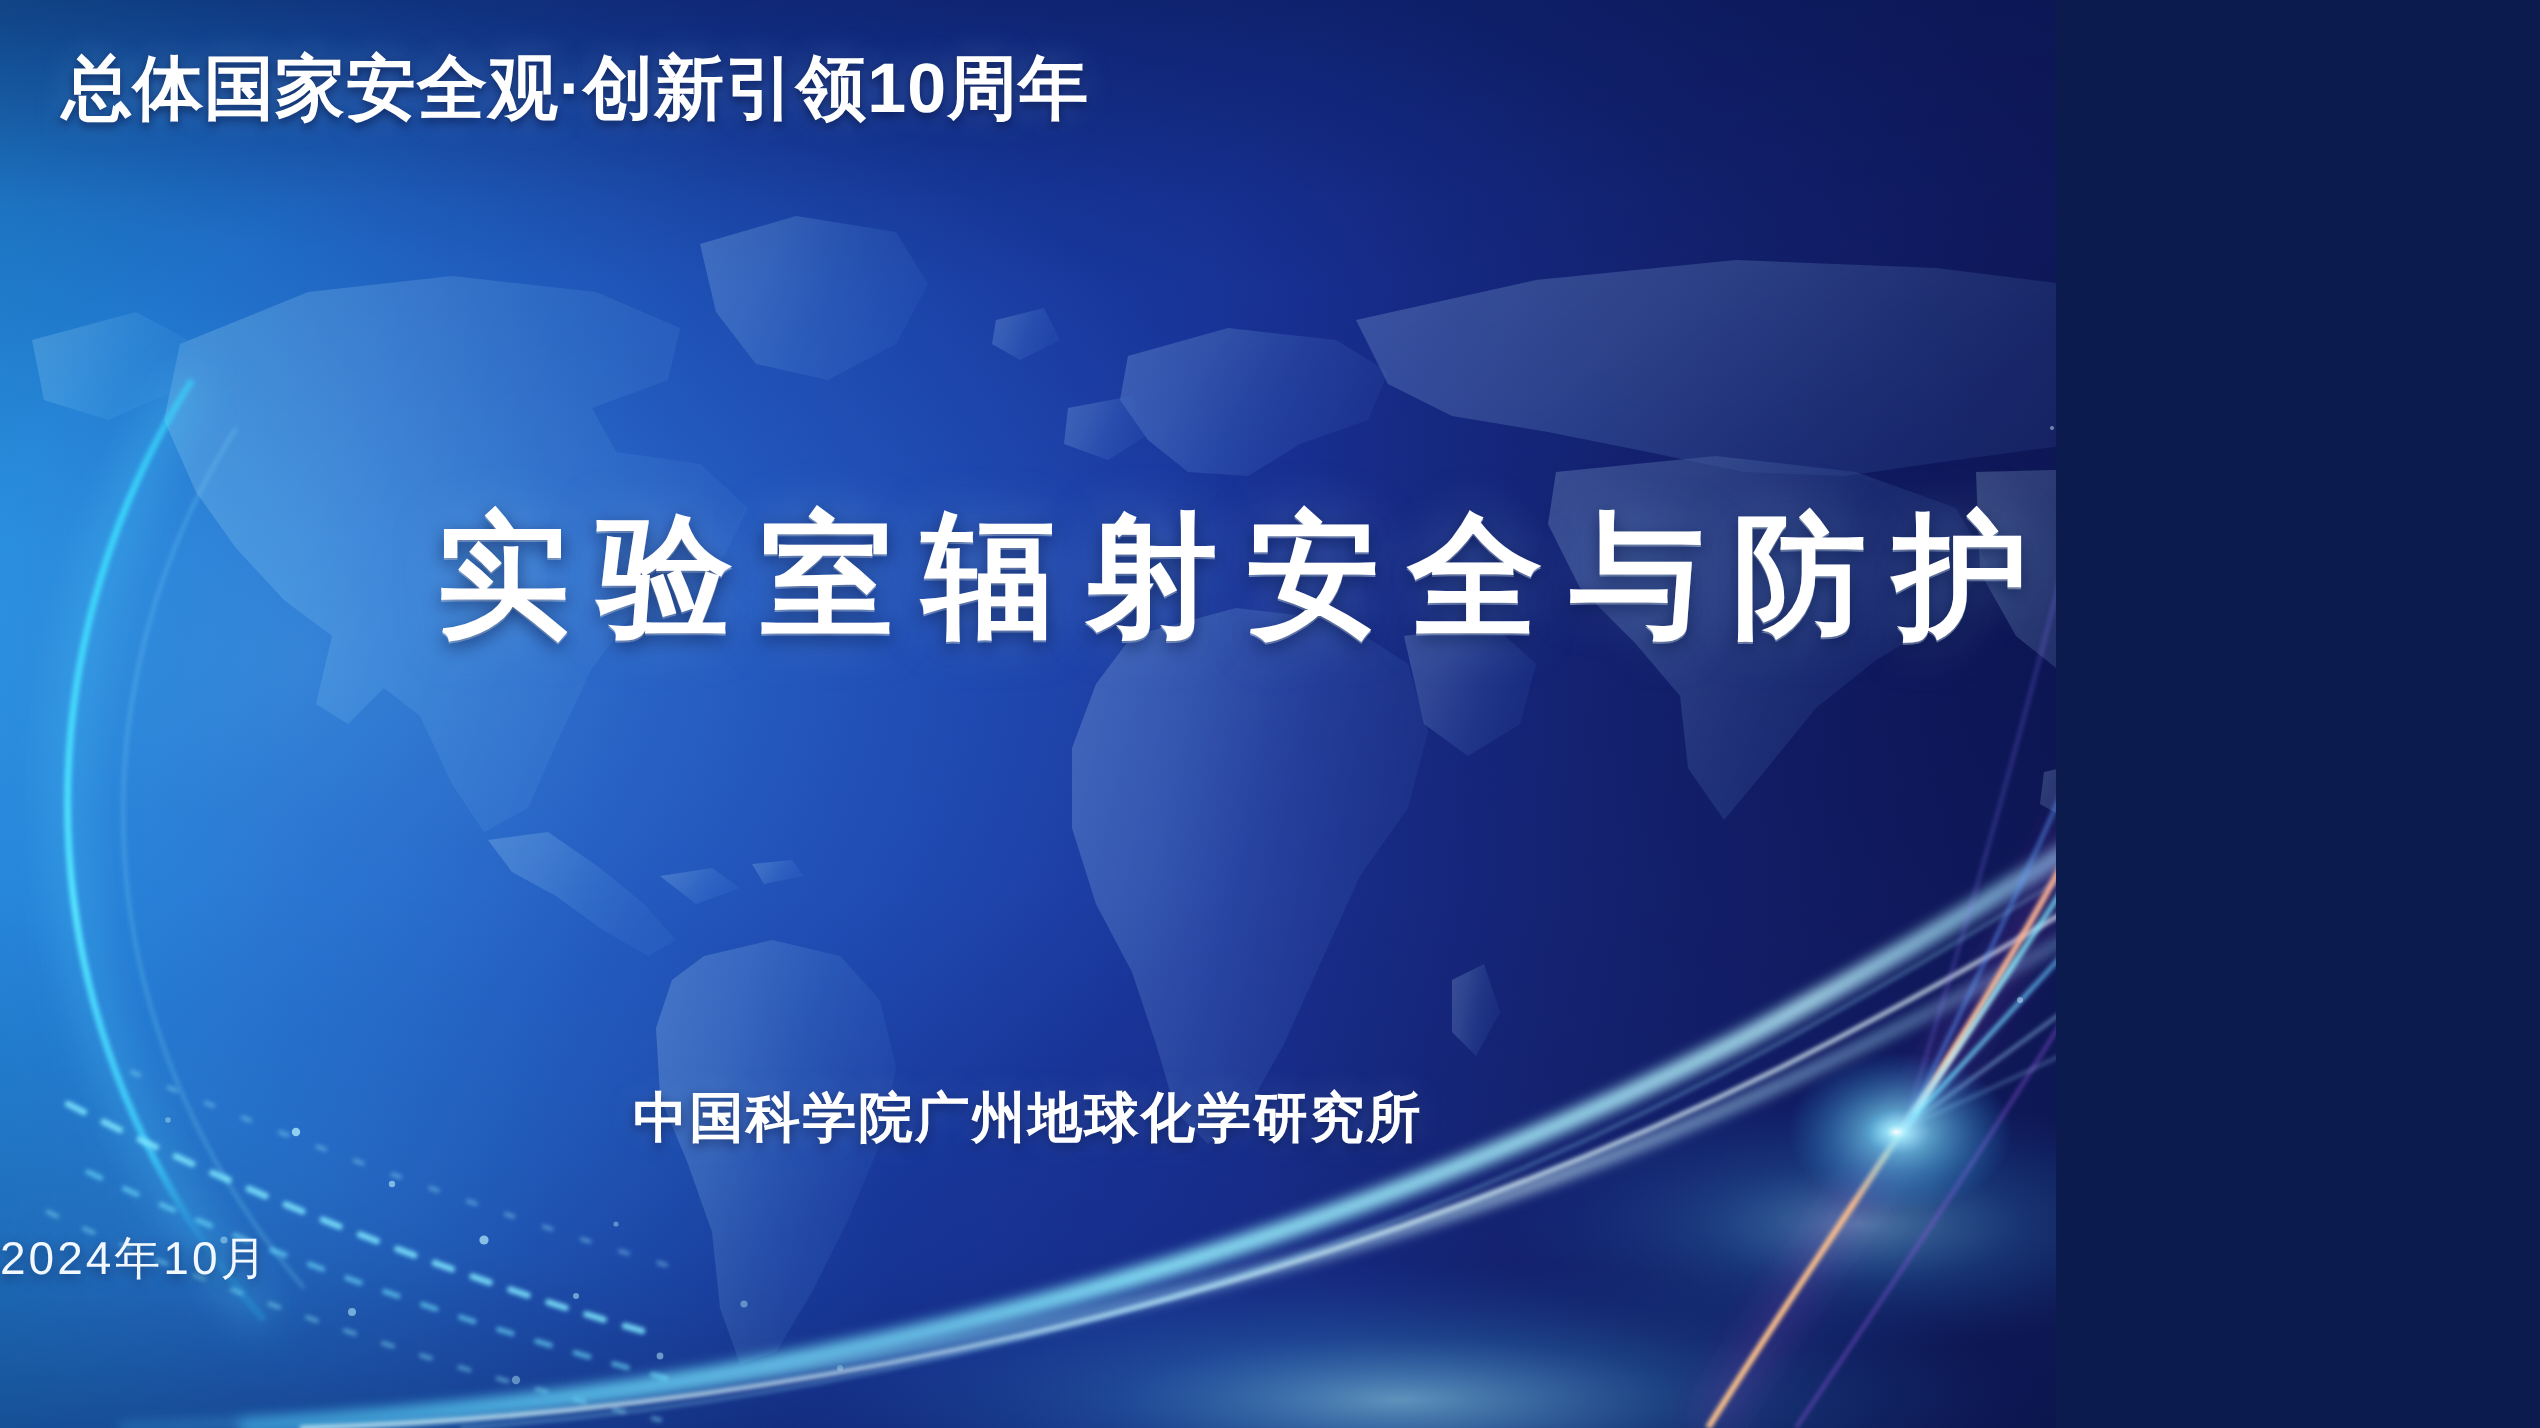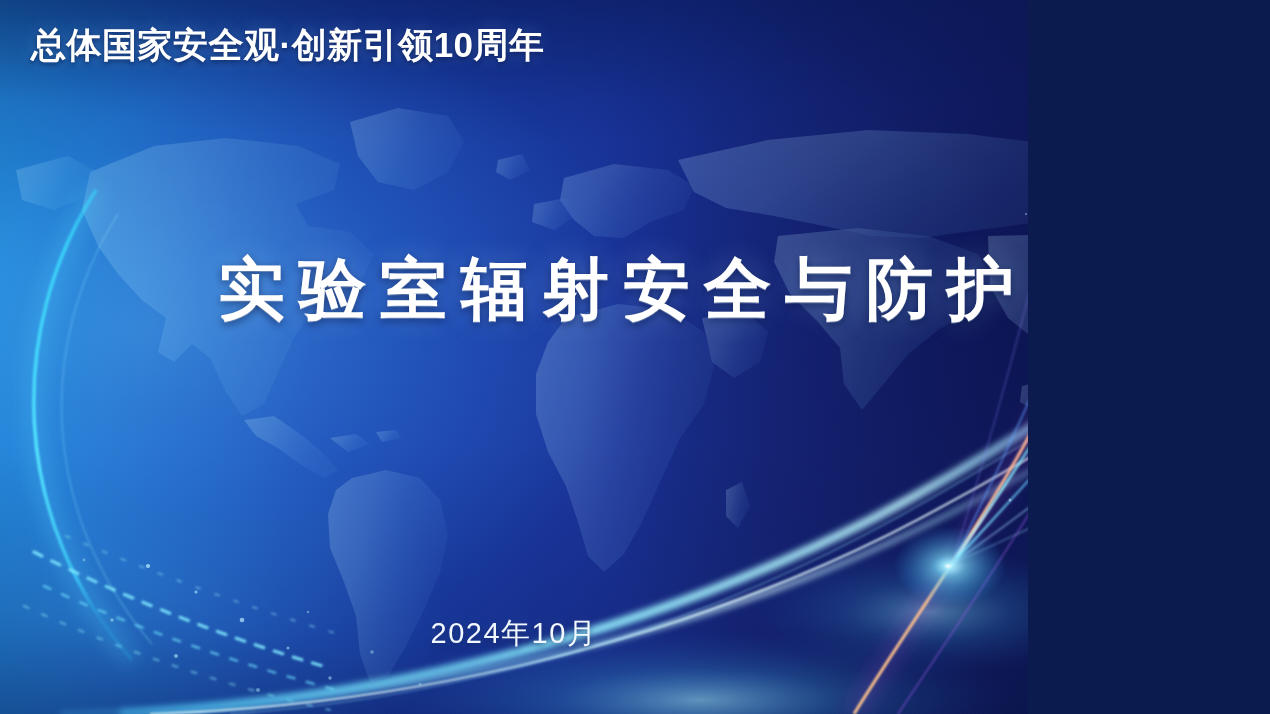--- a/index.html
+++ b/index.html
@@ -154,22 +154,22 @@
     text-shadow:
       0 2px 6px rgba(3,14,60,0.58),
       0 0 14px rgba(150,205,255,0.26);
   }
 
   #date-line {
     position: absolute;
     left: 0;
     right: 0;
     top: 614px;
-    text-align: center;
-    font-size: 29px;
+    text-align: left;
+    font-size: 23px;
     font-weight: 400;
     color: #f2f8ff;
     letter-spacing: 1.5px;
     white-space: nowrap;
     text-shadow:
       0 2px 6px rgba(3,14,60,0.55),
       0 0 12px rgba(150,205,255,0.22);
   }
 </style>
 </head>
@@ -402,16 +402,17 @@
         <circle cx="1010" cy="500" r="1.5" opacity="0.52"></circle>
         <circle cx="1088" cy="600" r="1.3" opacity="0.40"></circle>
       </g>
     </svg>
   </div>
 
   <div id="header-title">总体国家安全观·创新引领10周年</div>
 
   <div id="main-title">实验室辐射安全与防护</div>
 
+  <div id="org-name">中国科学院广州地球化学研究所</div>
 
   <div id="date-line">2024年10月</div>
 
 </div>
 
 </body></html>

